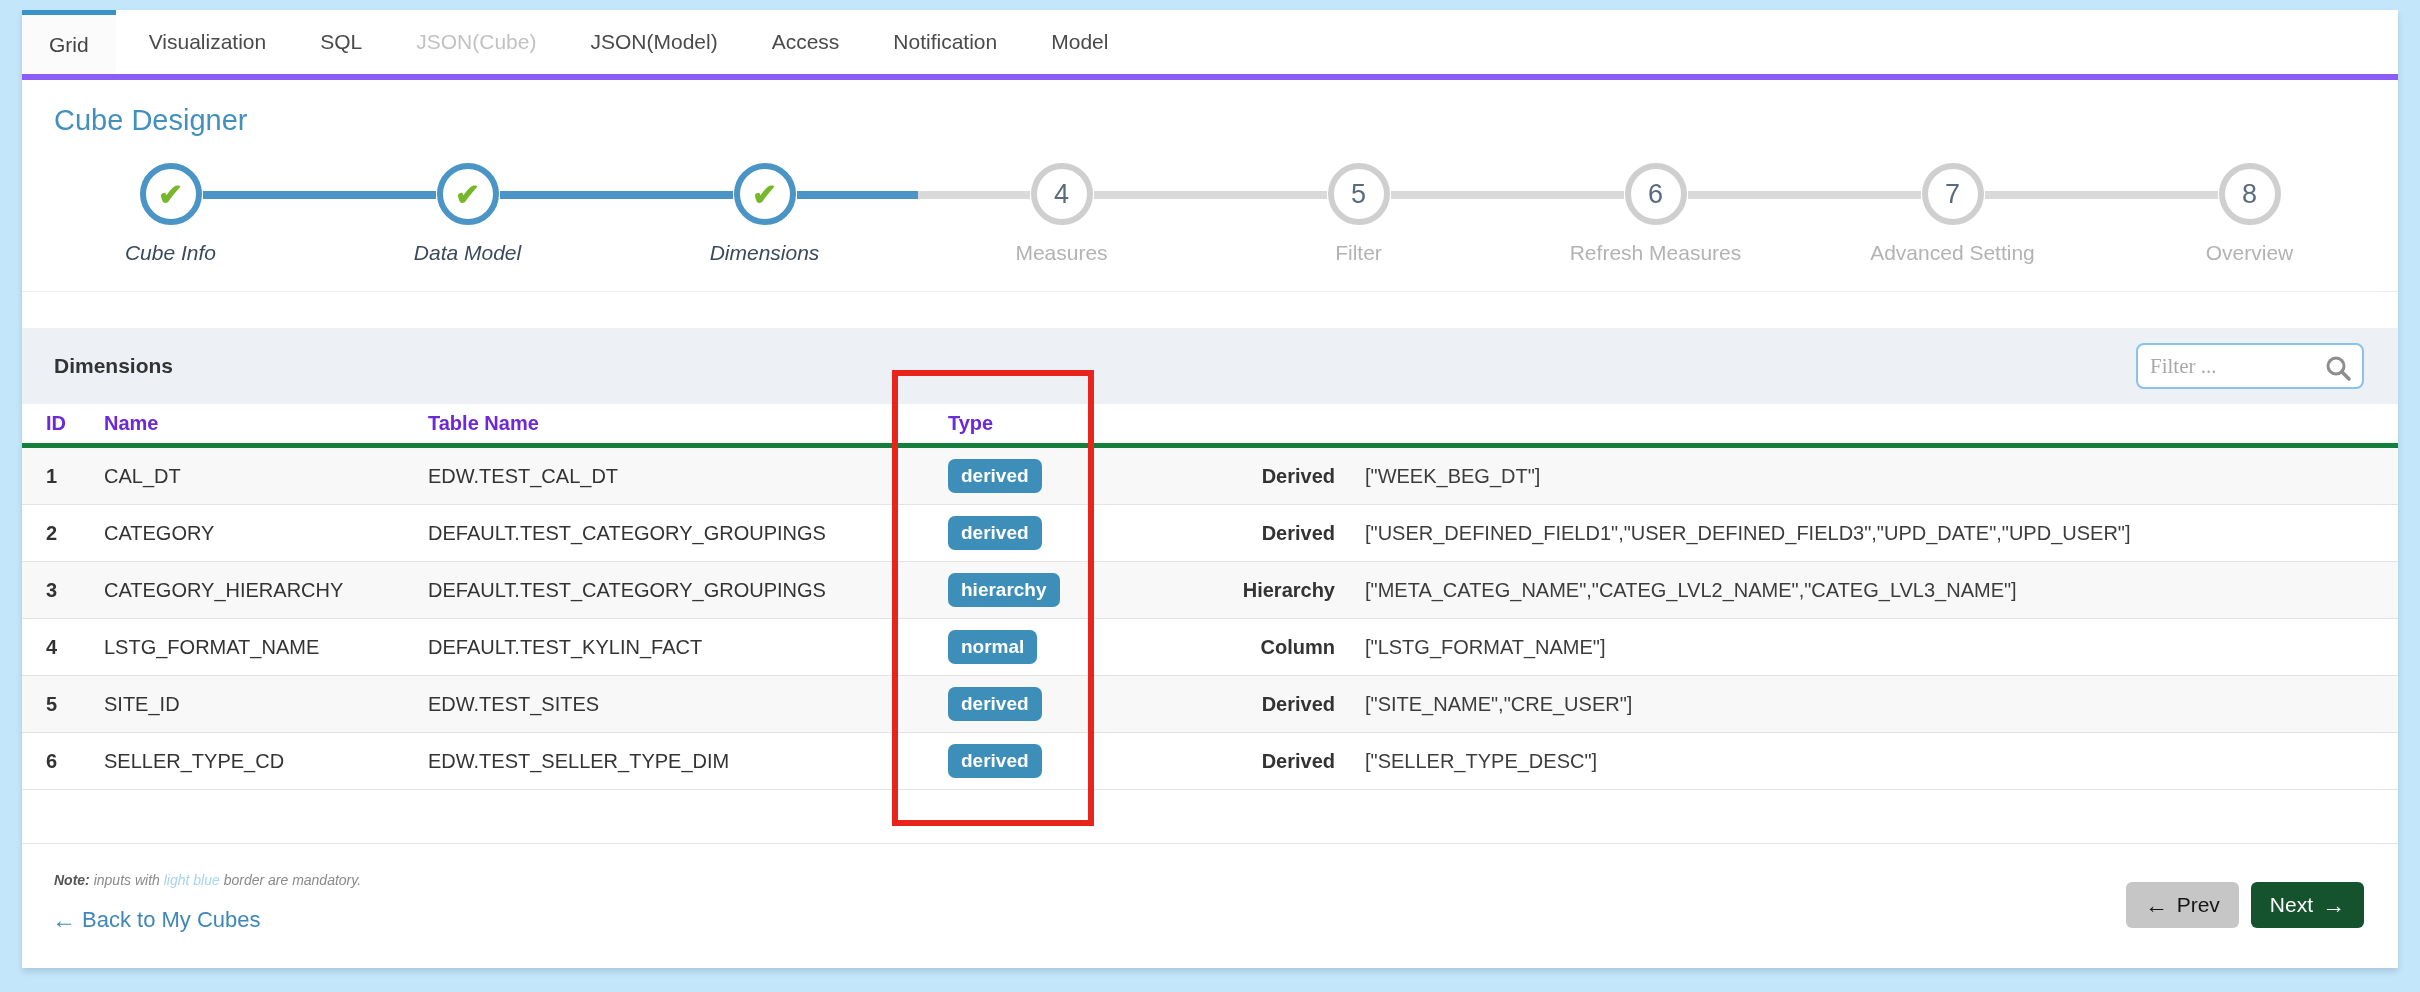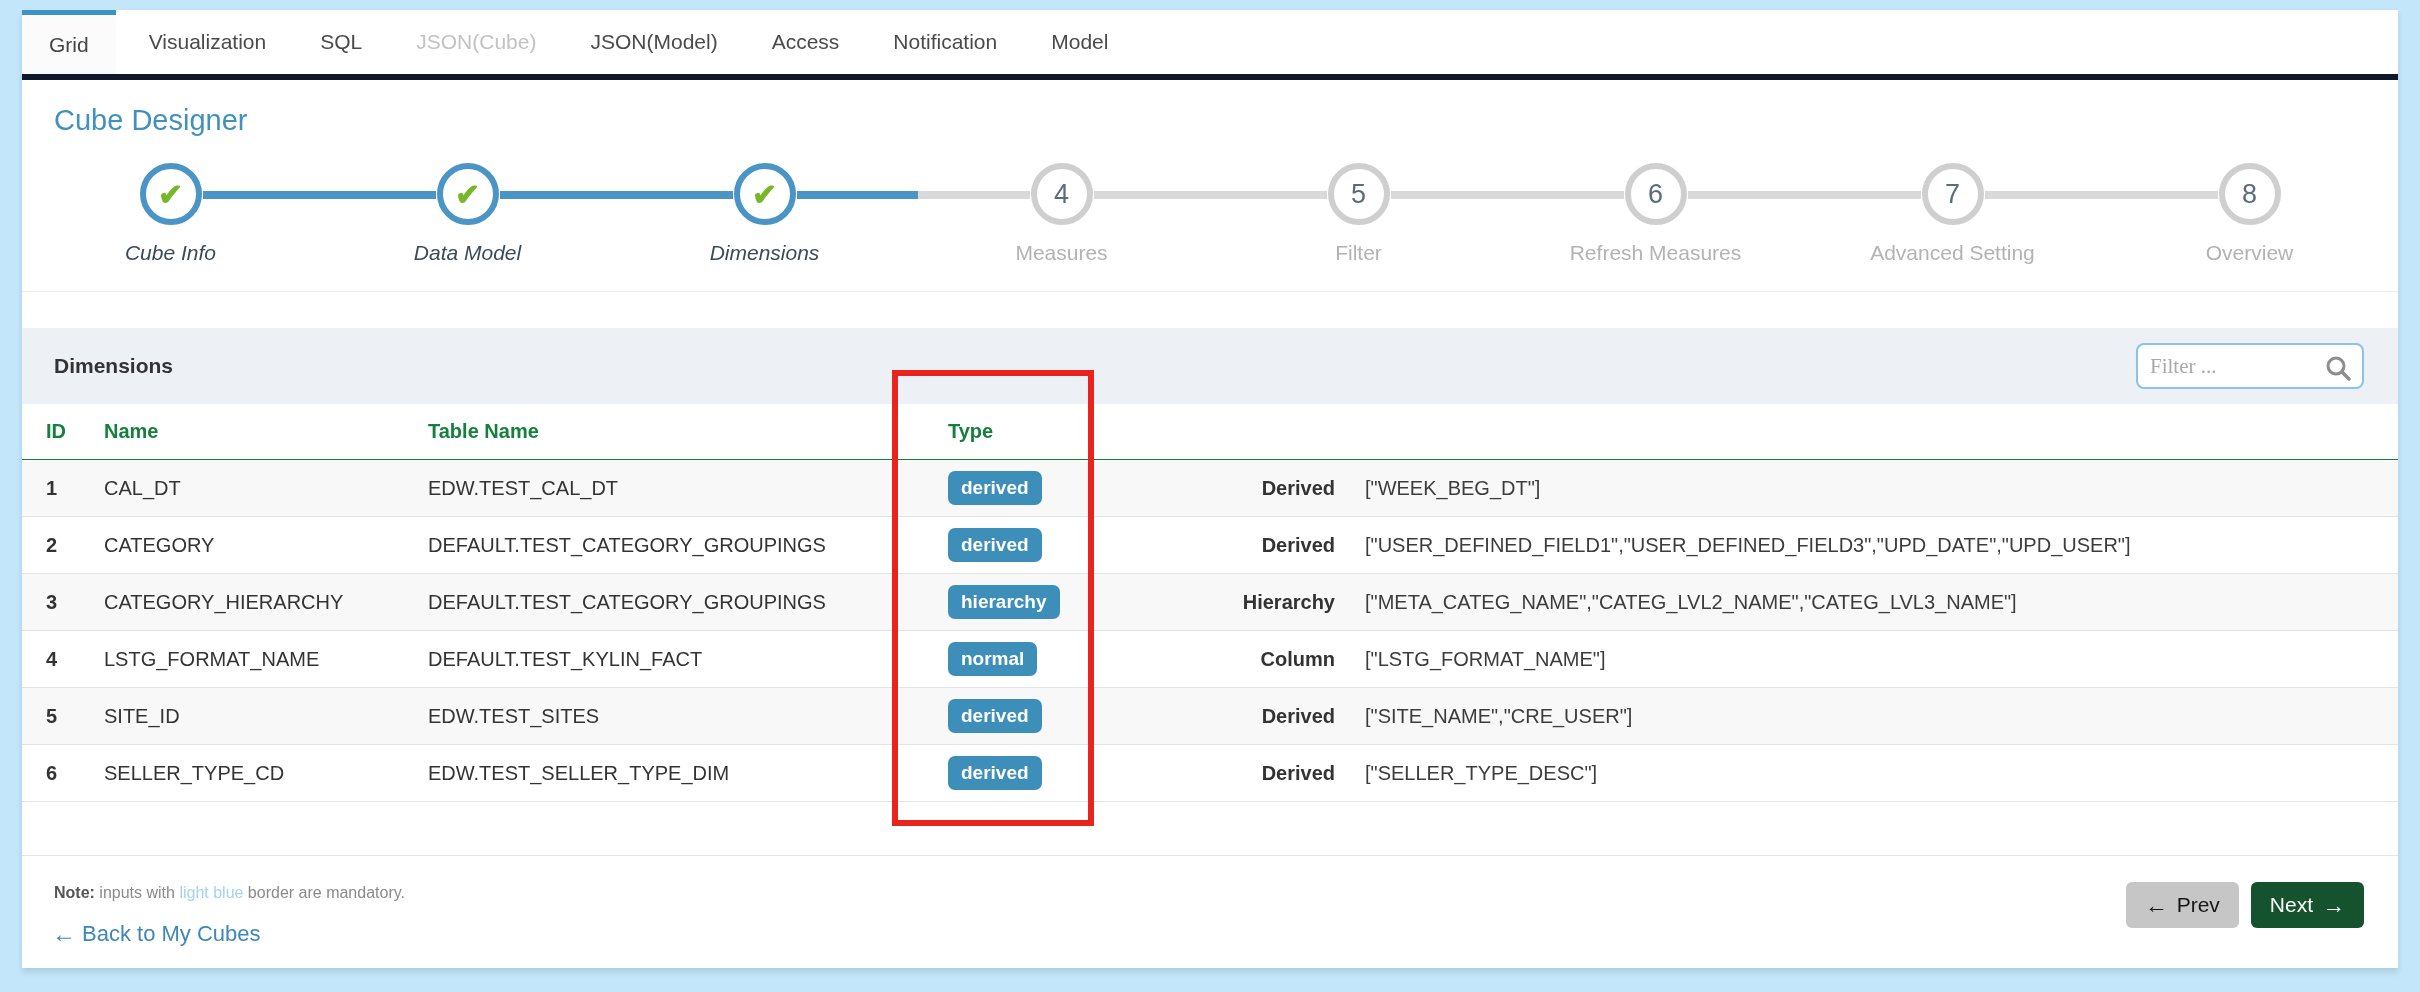--- a/index.html
+++ b/index.html
@@ -14,21 +14,21 @@
   .content {
     position:absolute; left:22px; top:10px;
     width:2376px; height:958px;
     background:#ffffff;
     box-shadow:0 4px 6px rgba(0,0,0,0.12);
   }
 
   
   .tabs {
     height:70px;
-    border-bottom:6px solid #0f172a;
+    border-bottom:6px solid #8b5cf6;
     display:flex;
     align-items:stretch;
     background:#ffffff;
   }
   .tab {
     padding:0 27px;
     display:flex; align-items:center;
     font-size:21px; color:#4a4a4a;
     cursor:pointer;
     white-space:nowrap;
@@ -103,37 +103,37 @@
   
   .tbl-row {
     display:grid;
     grid-template-columns:58px 324px 518px 218px 173px 1fr;
     padding-left:22px;
     align-items:center;
     height:57px;
     border-bottom:1px solid #e3e3e3;
     font-size:20px;
   }
-  .tbl-row.head { height:56px; font-weight:bold; color:#15803d; border-bottom:1px solid #15803d; }
+  .tbl-row.head { height:44px; font-weight:bold; color:#6d28d9; border-bottom:5px solid #15803d; }
   .tbl-row.stripe { background:#f8f8f8; }
   .cell-id { font-weight:bold; padding-left:2px; }
   .cell-name, .cell-table { padding-left:2px; }
   .cell-type { padding-left:4px; }
   .cell-kind { text-align:right; font-weight:bold; color:#333; }
   .cell-cols { padding-left:30px; color:#3c3c3c; }
   .badge {
     display:inline-block;
     background:#3d8eb9; color:#fff;
     font-size:19px; font-weight:bold;
     padding:6px 13px;
     border-radius:7px;
   }
 
   
-  .note-row { margin-top:28px; padding-left:32px; font-size:16px; color:#8a8a8a; }
+  .note-row { margin-top:28px; padding-left:32px; font-size:14px; color:#8a8a8a;font-style:italic; }
   .note-row .note-prefix { font-weight:bold; color:#555; }
   .note-row .note-highlight { color:#a6d3ee; }
   .back-row { margin-top:18px; padding-left:30px; font-size:22px; }
   .back-link { color:#3e87b8; cursor:pointer; display:inline-flex; align-items:center; gap:6px; }
   .back-link .arrow { font-weight:bold; font-size:24px; }
 
   .footer-buttons {
     position:absolute; right:34px; bottom:40px;
     display:flex; gap:12px;
   }

